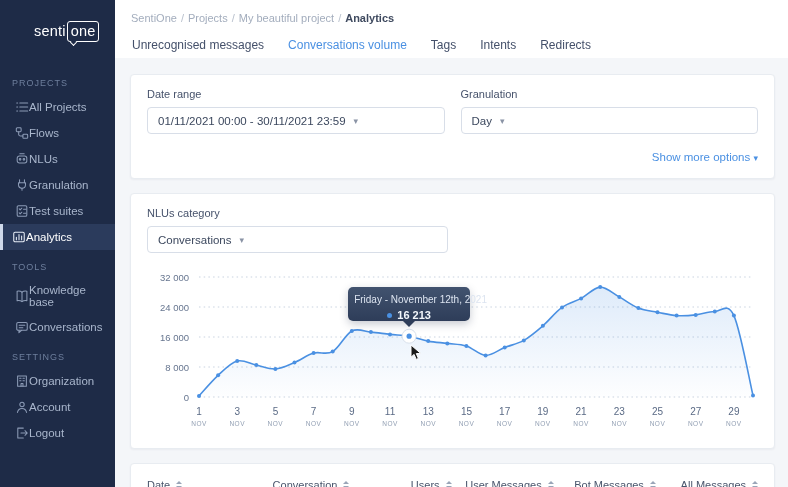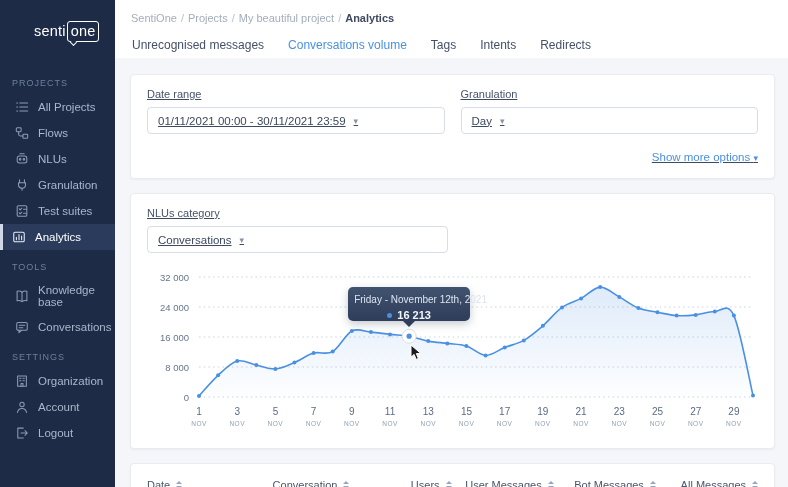--- a/index.html
+++ b/index.html
@@ -6,36 +6,36 @@
   html,body { width:788px; height:487px; overflow:hidden; }
   body { font-family:"Liberation Sans", sans-serif; background:#fff; position:relative; color:#3e4a61; }
 
   
   .sidebar { position:absolute; left:0; top:0; width:115px; height:487px; background:#1e2b47; z-index:5; }
   .logo { padding:21px 0 0 34px; color:#fff; font-size:14.5px; letter-spacing:.2px; white-space:nowrap; }
   .logo .lg2 { border:1.5px solid #fff; border-radius:3px; padding:0 3px 1px; margin-left:1px; position:relative; display:inline-block; line-height:1.25; }
   .logo .tail { position:absolute; left:3px; bottom:-4px; width:5px; height:5px; background:#1e2b47; border-left:1.5px solid #fff; border-bottom:1.5px solid #fff; transform:rotate(-45deg); }
   .nav { margin-top:24px; }
   .nav-section-label { padding:12px 0 6px 12px; font-size:9px; letter-spacing:1px; color:#6e7f9d; text-transform:uppercase; }
-  .nav-item { display:flex; align-items:center; gap:9px; padding:6px 4px 6px 12px; font-size:11.5px; color:#a9b6cc; cursor:pointer; border-left:3px solid transparent; }
+  .nav-item { display:flex; align-items:center; padding:6px 4px 6px 12px; font-size:11.5px; color:#a9b6cc; cursor:pointer; border-left:3px solid transparent; }
   .nav-item svg { flex:0 0 14px; color:#8c9bb6; }
   .nav-item.active { background:#2b3b5c; color:#fff; border-left:3px solid #cfd9ea; padding-left:9px; }
   .nav-item.active svg { color:#e8eef7; }
 
   
   .main { position:absolute; left:115px; top:0; right:0; bottom:0; background:#fff; }
   .breadcrumb { padding:12px 0 0 16px; font-size:11px; color:#a3adbd; }
   .breadcrumb .sep { margin:0 4px; color:#b9c1cd; }
   .breadcrumb .crumb-last { color:#3f4a5f; font-weight:bold; }
   .tabbar { display:flex; padding:10px 0 0 16px; border-bottom:1px solid #e9edf2; }
   .tab { margin-right:22px; padding:4px 1px 8px; font-size:12px; color:#44506a; border-bottom:2px solid transparent; cursor:pointer; white-space:nowrap; }
   .tab.active { color:#4a90e2; border-bottom-color:#4a90e2; }
 
   .content { position:absolute; top:58px; left:0; right:0; bottom:0; background:#f4f6f9; padding:16px 13px 0 15px; overflow:hidden; }
-  .card { background:#fff; border:1px solid #e8ecf1; border-radius:4px; box-shadow:0 1px 2px rgba(30,43,71,.05); padding:13px 16px;text-decoration:underline; }
+  .card { background:#fff; border:1px solid #e8ecf1; border-radius:4px; box-shadow:0 1px 2px rgba(30,43,71,.05); padding:13px 16px; }
   .field-label { font-size:11px; color:#46526b; margin-bottom:7px; }
   .select { height:27px; border:1px solid #d8dee8; border-radius:4px; display:flex; align-items:center; padding:0 10px; font-size:11.5px; color:#3c485e; background:#fff; cursor:pointer; }
   .select .chev { color:#8a93a5; font-size:9px; margin-left:8px; }
 
   .filters-card { margin-bottom:14px; }
   .filters-row { display:flex; gap:16px; }
   .filters-col { flex:1; }
   .more-row { text-align:right; margin-top:13px; }
   .more-link { font-size:11.5px; color:#4a90e2; text-decoration:none; cursor:pointer; }
   .more-link .chev { font-size:9px; }

